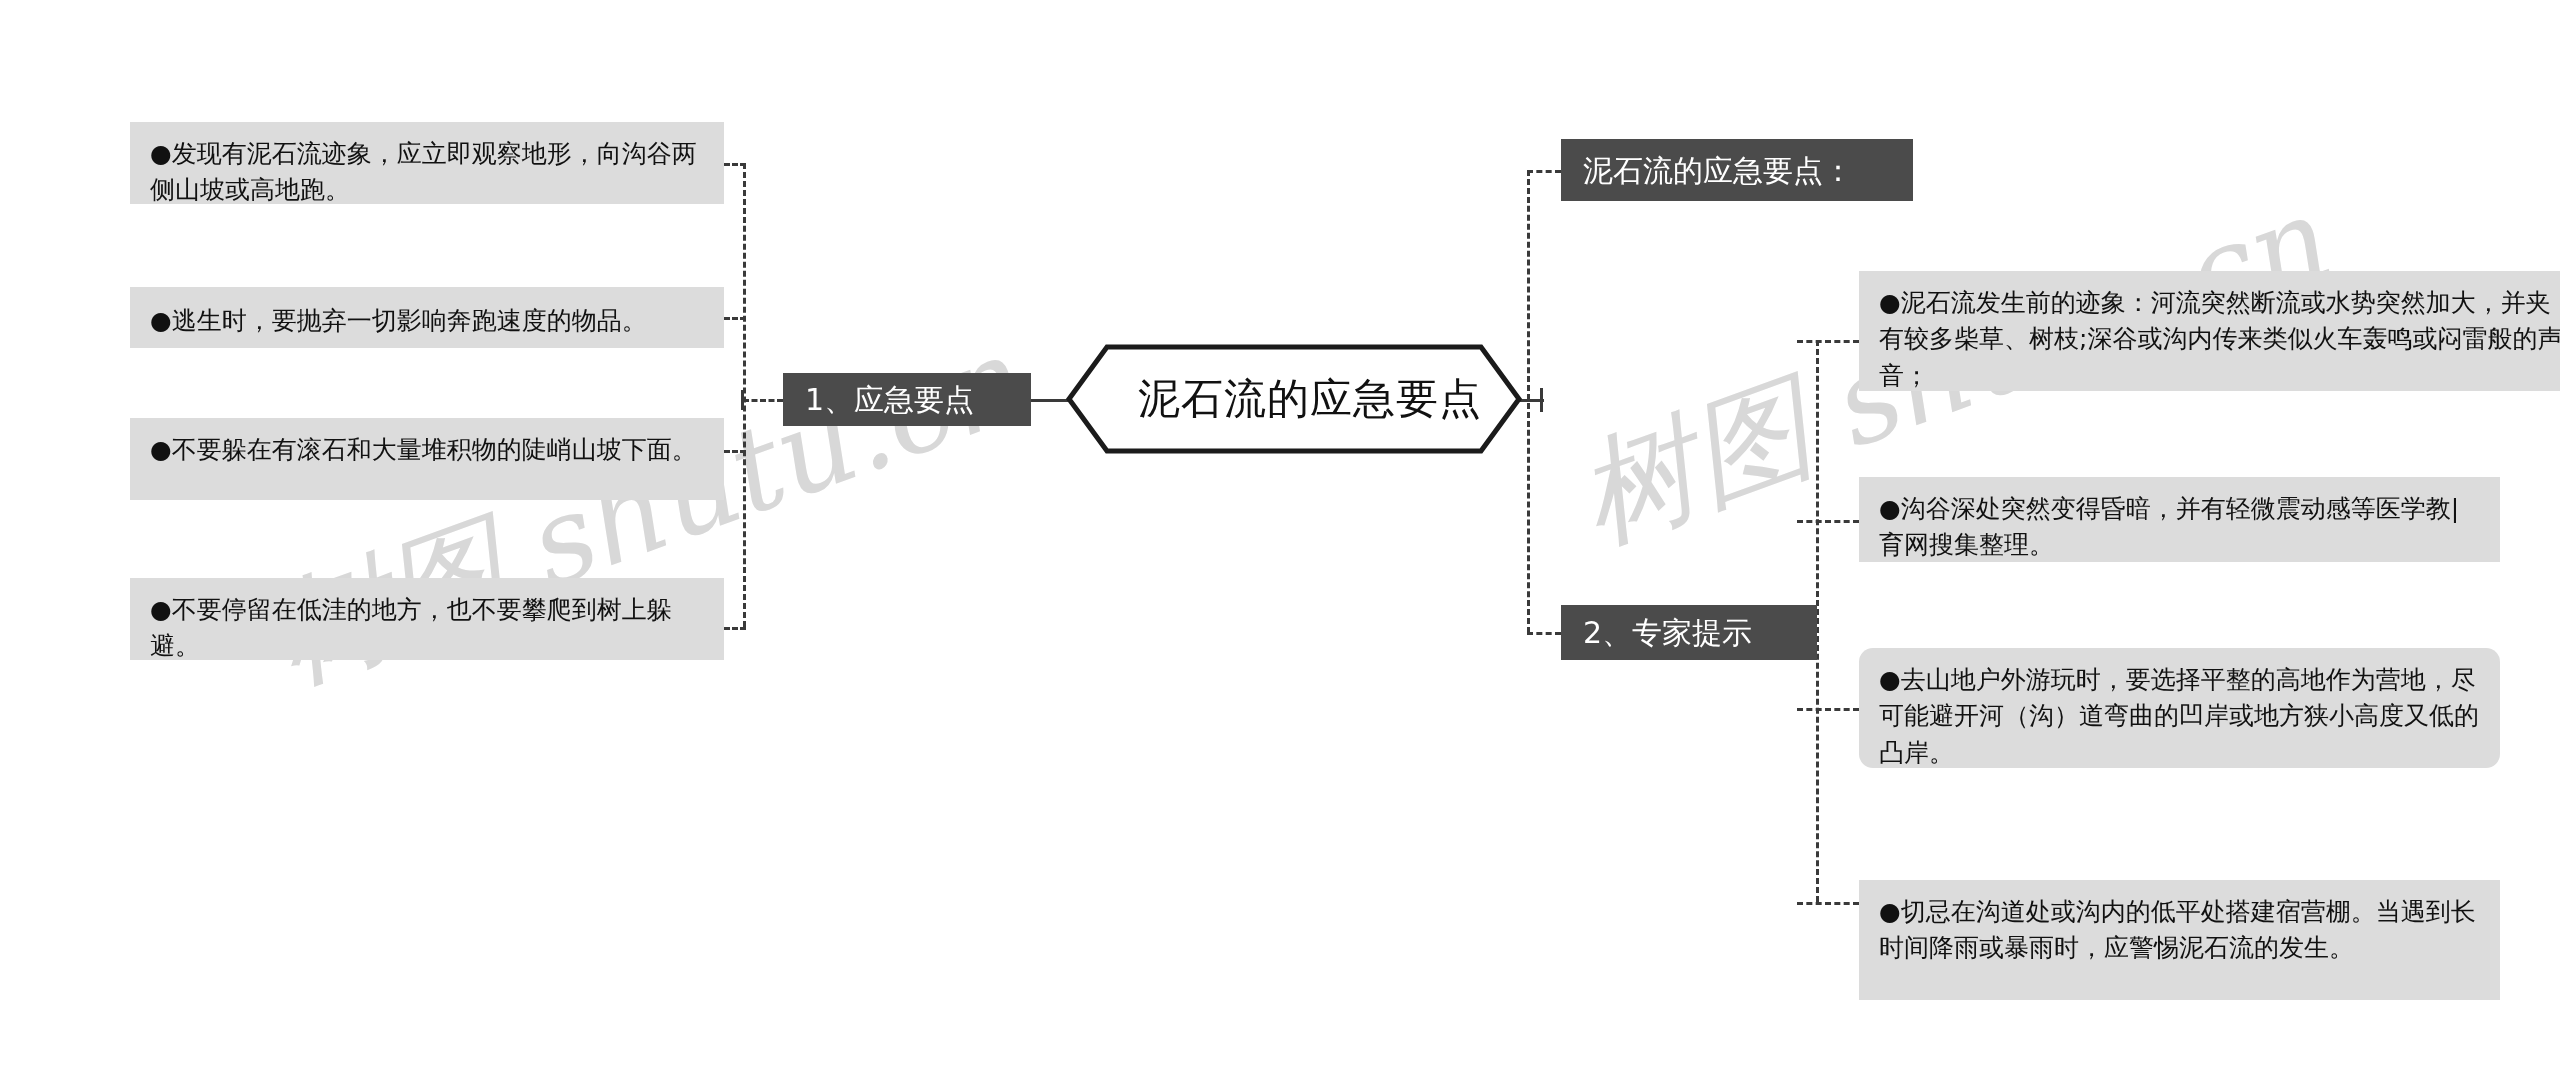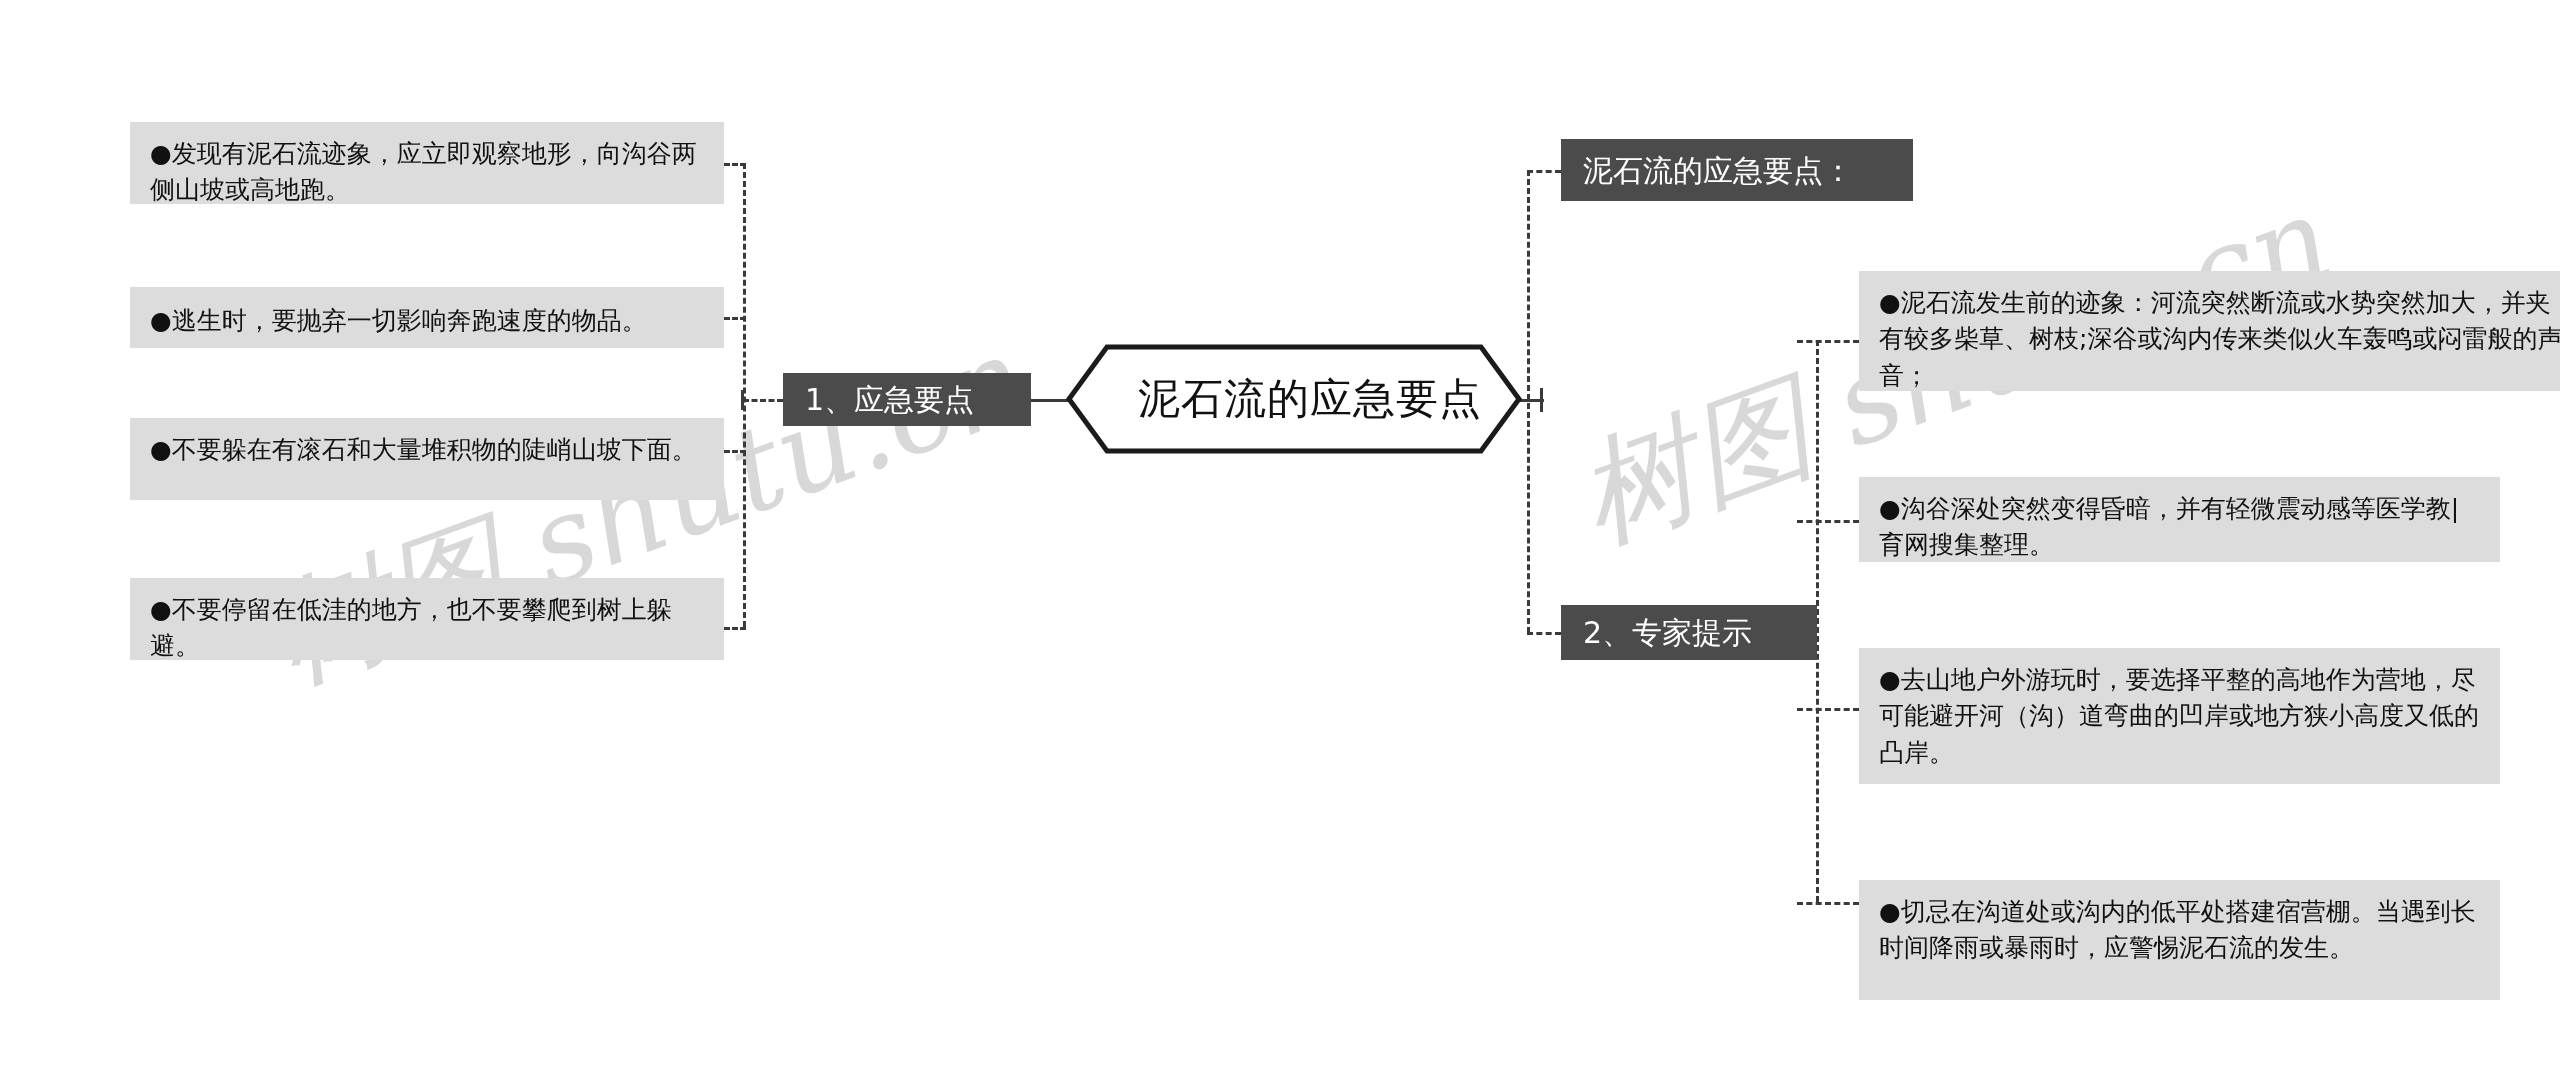--- a/index.html
+++ b/index.html
@@ -148,20 +148,20 @@
   <div class="hstub" style="left:1797px;top:520px;width:62px;"></div>
   <div class="hstub" style="left:1797px;top:708px;width:62px;"></div>
   <div class="hstub" style="left:1797px;top:902px;width:62px;"></div>
 
   <div class="leaf" style="left:1859px;top:271px;width:723px;height:120px;">
     <span>●泥石流发生前的迹象：河流突然断流或水势突然加大，并夹有较多柴草、树枝;深谷或沟内传来类似火车轰鸣或闷雷般的声音；</span>
   </div>
   <div class="leaf" style="left:1859px;top:477px;width:641px;height:85px;">
     <span>●沟谷深处突然变得昏暗，并有轻微震动感等医学教|育网搜集整理。</span>
   </div>
-  <div class="leaf" style="left:1859px;top:648px;width:641px;height:136px;">
+  <div class="leaf" style="left:1859px;top:648px;width:641px;height:120px;border-radius:14px;">
     <span>●去山地户外游玩时，要选择平整的高地作为营地，尽可能避开河（沟）道弯曲的凹岸或地方狭小高度又低的凸岸。</span>
   </div>
   <div class="leaf" style="left:1859px;top:840px;width:641px;height:120px;margin-top:40px;">
     <span>●切忌在沟道处或沟内的低平处搭建宿营棚。当遇到长时间降雨或暴雨时，应警惕泥石流的发生。</span>
   </div>
 
 </div>
 
 </body></html>

